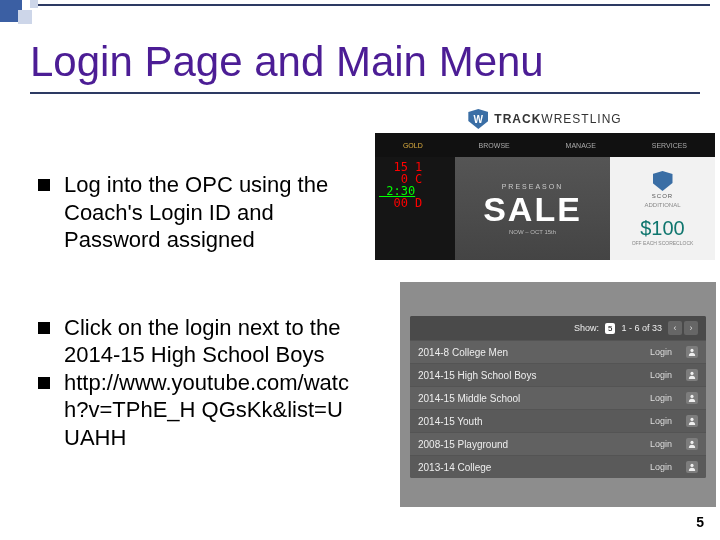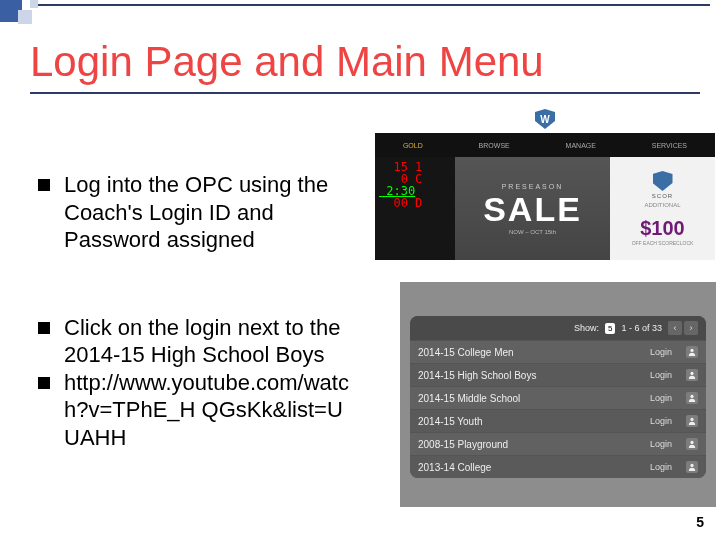--- a/index.html
+++ b/index.html
@@ -17,21 +17,21 @@
     width: 120px; height: 30px;
   }
   .corner-deco .sq1 { position:absolute; top:0; left:0; width:22px; height:22px; background:#3b5fa3; }
   .corner-deco .sq2 { position:absolute; top:10px; left:18px; width:14px; height:14px; background:#cdd6e9; }
   .corner-deco .sq3 { position:absolute; top:0; left:30px; width:8px; height:8px; background:#cdd6e9; }
   .topline {
     position:absolute; top:4px; left:38px; right:10px; height:2px; background:#2d3a63;
   }
   .title {
     position:absolute; top:38px; left:30px;
-    font-size:42px; font-weight:400; color:#ef4444;
+    font-size:42px; font-weight:400; color:#4c1d95;
   }
   .title-underline {
     position:absolute; top:92px; left:30px; right:20px; height:2px; background:#2d3a63;
   }
   .bullets {
     position:absolute; top:160px; left:38px; width:320px;
     font-size:22px; line-height:1.25; color:#000;
   }
   .bullet { display:flex; margin-bottom:60px;margin-top:11px; }
   .bullet .marker { width:12px; height:12px; background:#000; margin-top:8px; margin-right:14px; flex-shrink:0; }
@@ -61,30 +61,30 @@
   .scoreboard .row { white-space:pre; }
   .scoreboard .time { color:#0f0;text-decoration:underline; }
   .sale-panel { flex:1; background:linear-gradient(#555,#444); color:#fff; display:flex; flex-direction:column; align-items:center; justify-content:center; }
   .sale-panel .pre { font-size:7px; letter-spacing:2px; color:#ccc; }
   .sale-panel .big { font-size:34px; font-weight:700; letter-spacing:2px; }
   .sale-panel .sub { font-size:6px; color:#bbb; }
   .promo-right { width:105px; background:#f2f2f2; color:#333; display:flex; flex-direction:column; align-items:center; justify-content:center; }
   .promo-right .shield { width:20px; height:20px; background:#3a6ea5; clip-path: polygon(50% 0,100% 15%,100% 60%,50% 100%,0 60%,0 15%); margin-bottom:2px;}
   .promo-right .scortxt { font-size:6px; letter-spacing:1px; color:#555; }
   .promo-right .addl { font-size:6px; color:#888; margin-top:3px; }
-  .promo-right .amt { font-size:20px; font-weight:700; color:#701a75;margin-top:9px; }
+  .promo-right .amt { font-size:20px; font-weight:400; color:#0f766e;margin-top:9px; }
   .promo-right .offeach { font-size:5px; color:#888; text-align:center;}
 
   .bottom-screenshot {
     position:absolute; top:282px; left:400px; width:316px; height:225px;
     background:#8d8d8d; font-size:10px; overflow:hidden;
   }
   .bot-top { height:34px; }
   .bot-panel {
-    margin:0 10px 10px; background:#555; border-radius:8px; overflow:hidden;
+    margin:0 10px 10px; background:#555; border-radius:2px; overflow:hidden;
   }
   .show-bar {
     background:#4a4a4a; color:#eee; font-size:9px; padding:5px 8px; display:flex; justify-content:flex-end; align-items:center; gap:6px;
   }
   .show-select { background:#fff; color:#000; padding:1px 3px; border-radius:2px; font-size:8px; }
   .pager { display:flex; gap:2px; }
   .pager-btn { width:14px; height:14px; background:#666; color:#ddd; display:flex; align-items:center; justify-content:center; border-radius:2px; font-size:9px;}
   .season-row {
     display:flex; justify-content:space-between; align-items:center;
     background:#616161; color:#eee; font-size:10px; padding:5px 8px;
@@ -123,20 +123,23 @@
   </div>
   <div class="bullet" style="margin-top:0">
     <div class="marker"></div>
     <div class="txt link">http://www.youtube.com/watch?v=TPhE_H QGsKk&amp;list=UUAHH</div>
   </div>
 </div>
 
 <div class="top-screenshot">
   <div class="tw-header">
     <div class="tw-logo-shield">W</div>
+    <div class="tw-brand">
+      <b>TRACK</b><span>WRESTLING</span>
+    </div>
   </div>
   <div class="tw-nav">
     <div class="tw-nav-item active">GOLD</div>
     <div class="tw-nav-item">BROWSE</div>
     <div class="tw-nav-item">MANAGE</div>
     <div class="tw-nav-item">SERVICES</div>
   </div>
   <div class="tw-content">
     <div class="scoreboard">
       <div class="row">  15 1</div>
@@ -166,21 +169,21 @@
       <span>Show:</span>
       <span class="show-select">5</span>
       <span>1 - 6 of 33</span>
       <div class="pager">
         <div class="pager-btn">‹</div>
         <div class="pager-btn">›</div>
       </div>
     </div>
     <div id="season-rows">
         <div class="season-row">
-          <span>2014-15 College Men</span>
+          <span>2014-8 College Men</span>
           <span class="login-cell">
             <span>Login</span>
             <span class="ico">
               <svg viewBox="0 0 10 10">
                 <circle cx="5" cy="3" r="2"></circle>
                 <path d="M1 10c0-2.5 1.8-4 4-4s4 1.5 4 4z"></path>
               </svg>
             </span>
           </span>
         </div>

